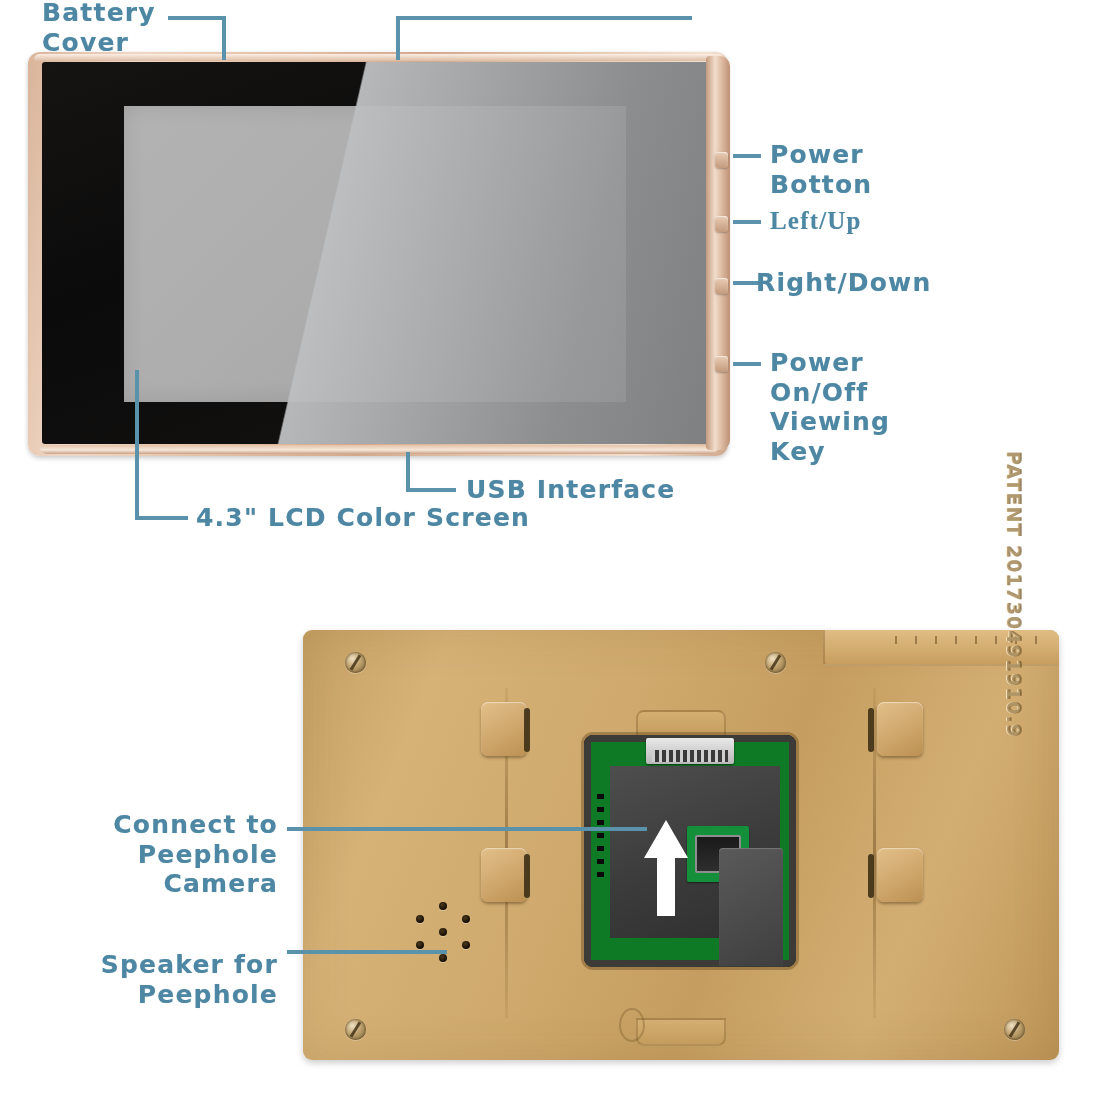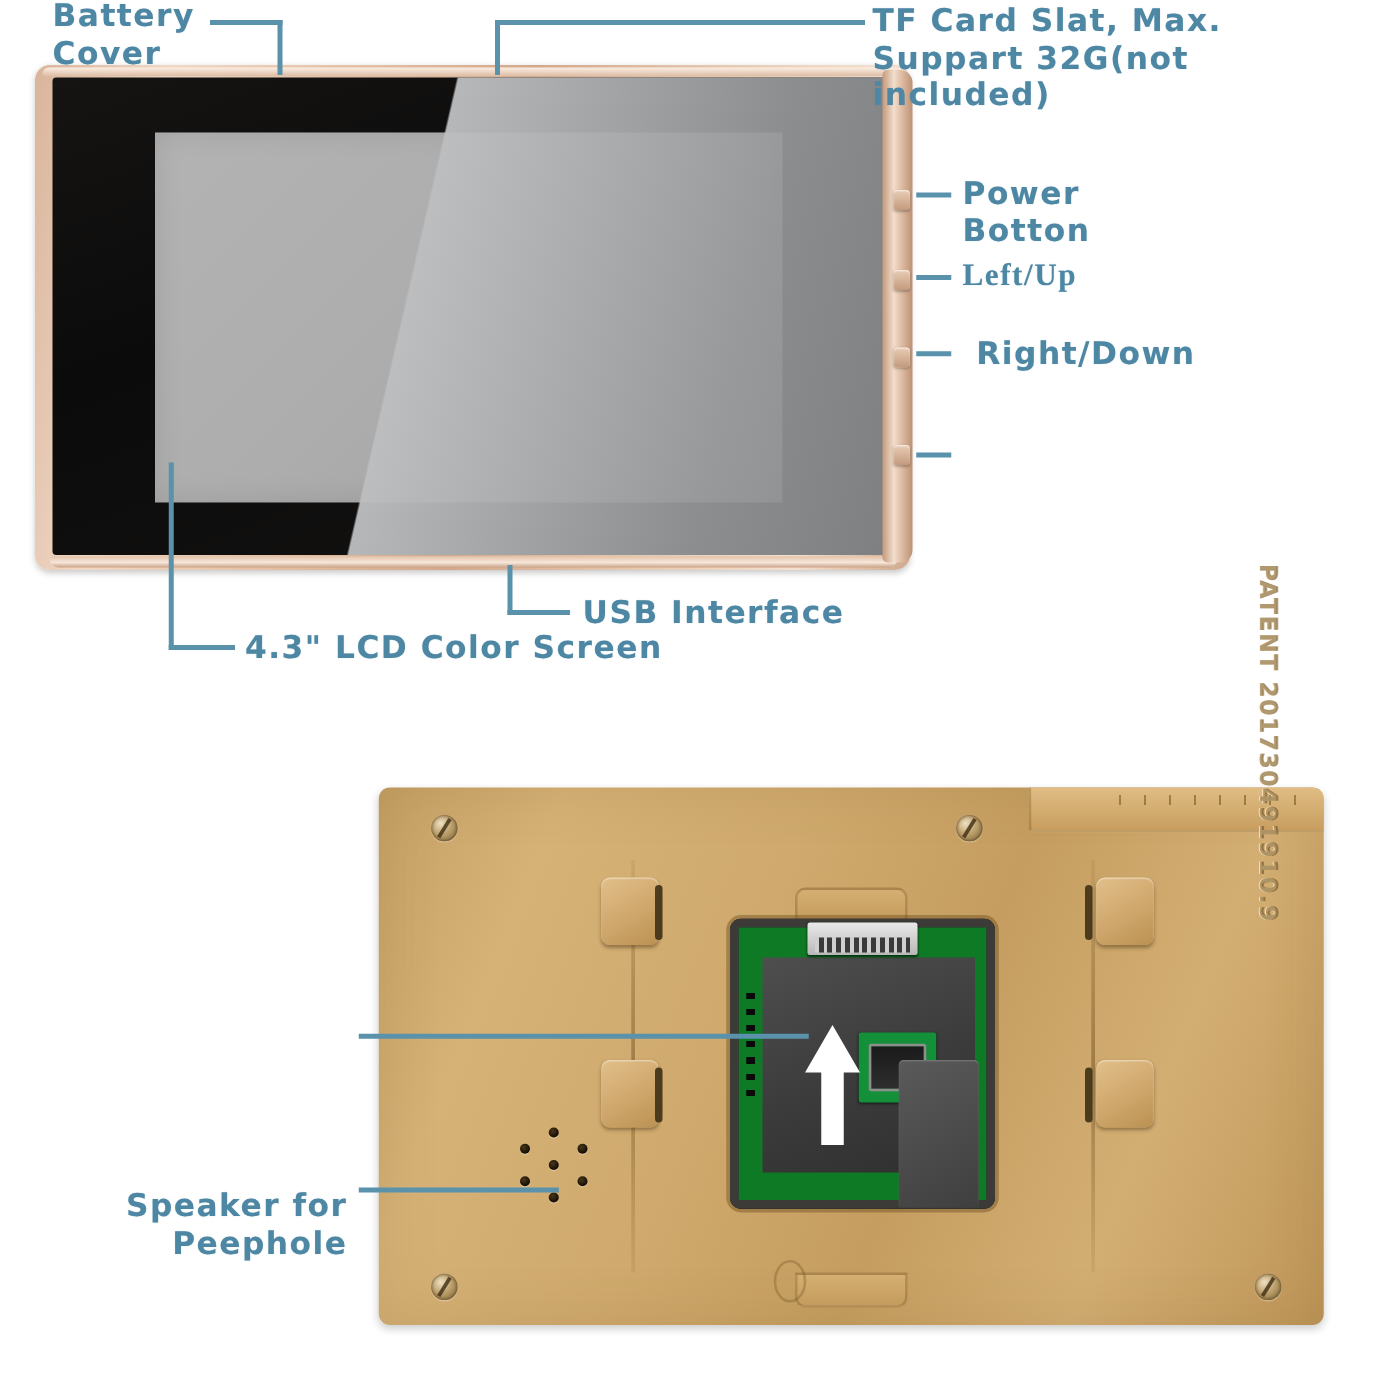--- a/index.html
+++ b/index.html
@@ -267,29 +267,29 @@
 
   <div class="ln v" style="left:406px; top:452px; height:40px;"></div>
   <div class="ln h" style="left:406px; top:488px; width:50px;"></div>
 
   <div class="ln v" style="left:135px; top:370px; height:150px;"></div>
   <div class="ln h" style="left:135px; top:516px; width:53px;"></div>
 
   <div class="label" style="left:42px;  top:-2px;  width:130px;">Battery
 Cover</div>
 
-  <div class="label" style="left:698px; top:2px;   width:400px;">TF Card Slat, Max.
-Suppart 32G(not included)</div>
 
   <div class="label" style="left:770px; top:140px;">Power Botton</div>
 
   <div class="label" style="left:770px; top:206px;font-family:Liberation Serif, serif;">Left/Up</div>
 
-  <div class="label" style="left:781px; top:268px;">Right/Down</div>
-
+  <div class="label" style="left:756px; top:268px;">Right/Down</div>
+
+  <div class="label" style="left:770px; top:348px;">Power On/Off
+Viewing Key</div>
 
   <div class="label" style="left:466px; top:475px;text-align:center;">USB Interface</div>
 
   <div class="label" style="left:196px; top:503px;">4.3" LCD Color Screen</div>
 
   <div id="back-device">
     <div class="back-body"></div>
 
     <div class="cover-lip">
       <div class="lip-ridges"></div>
@@ -337,17 +337,19 @@
     <div class="spk-hole" style="left:113px; top:285px;"></div>
 
     <div class="oval-mark"></div>
 
     <div class="patent">PATENT 201730491910.9</div>
   </div>
 
   <div class="ln h" style="left:287px; top:827px; width:360px;"></div>
   <div class="ln h" style="left:287px; top:950px; width:160px;"></div>
 
+  <div class="label right" style="left:20px; top:810px; width:258px;">Connect to
+Peephole Camera</div>
 
   <div class="label right" style="left:20px; top:950px; width:258px;">Speaker for
 Peephole</div>
 
 </div>
 
 </body></html>

